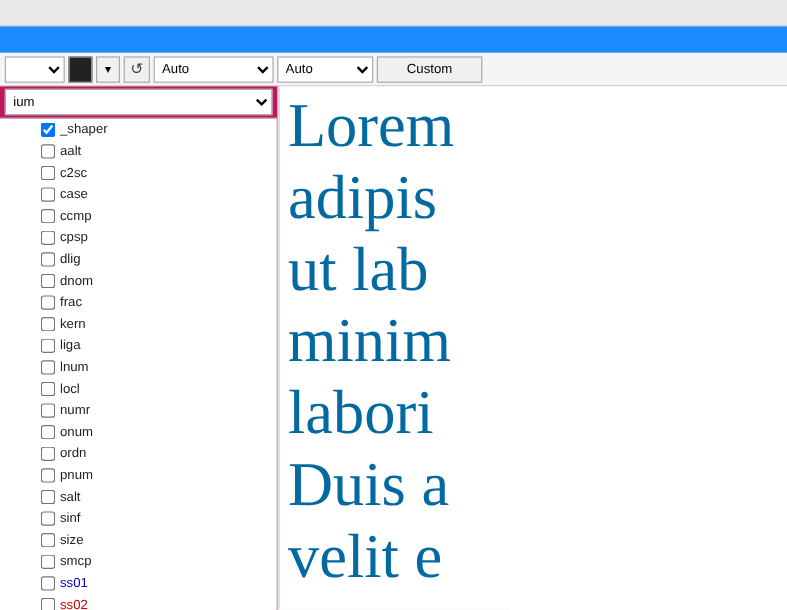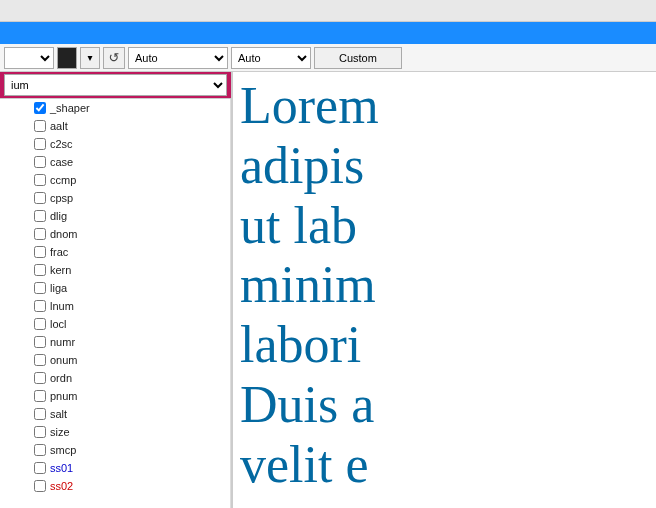--- a/index.html
+++ b/index.html
@@ -325,20 +325,24 @@
         <div class="feature-item">
           <input type="checkbox" style="">
           <span class="feature-label">pnum</span>
         </div>
         <div class="feature-item">
           <input type="checkbox" style="">
           <span class="feature-label">salt</span>
         </div>
         <div class="feature-item">
           <input type="checkbox" style="">
+          <span class="feature-label">sinf</span>
+        </div>
+        <div class="feature-item">
+          <input type="checkbox" style="">
           <span class="feature-label">size</span>
         </div>
         <div class="feature-item">
           <input type="checkbox" style="">
           <span class="feature-label">smcp</span>
         </div>
         <div class="feature-item">
           <input type="checkbox" style="">
           <span class="feature-label blue">ss01</span>
         </div>

